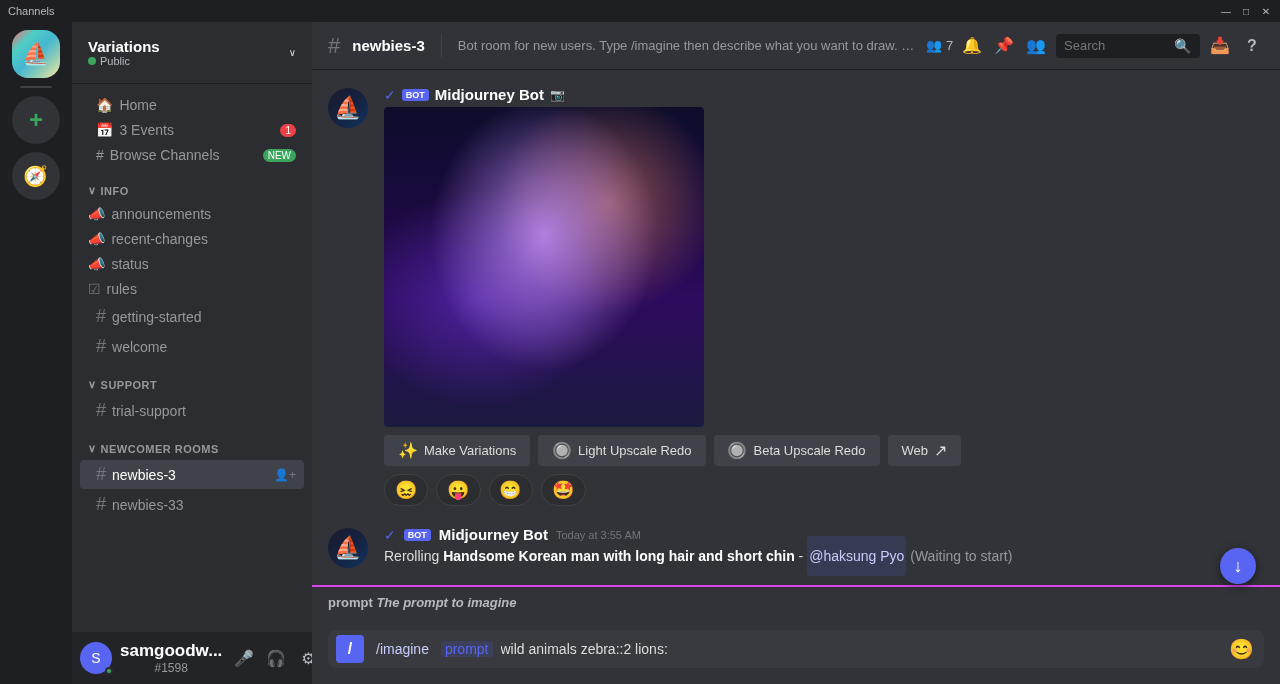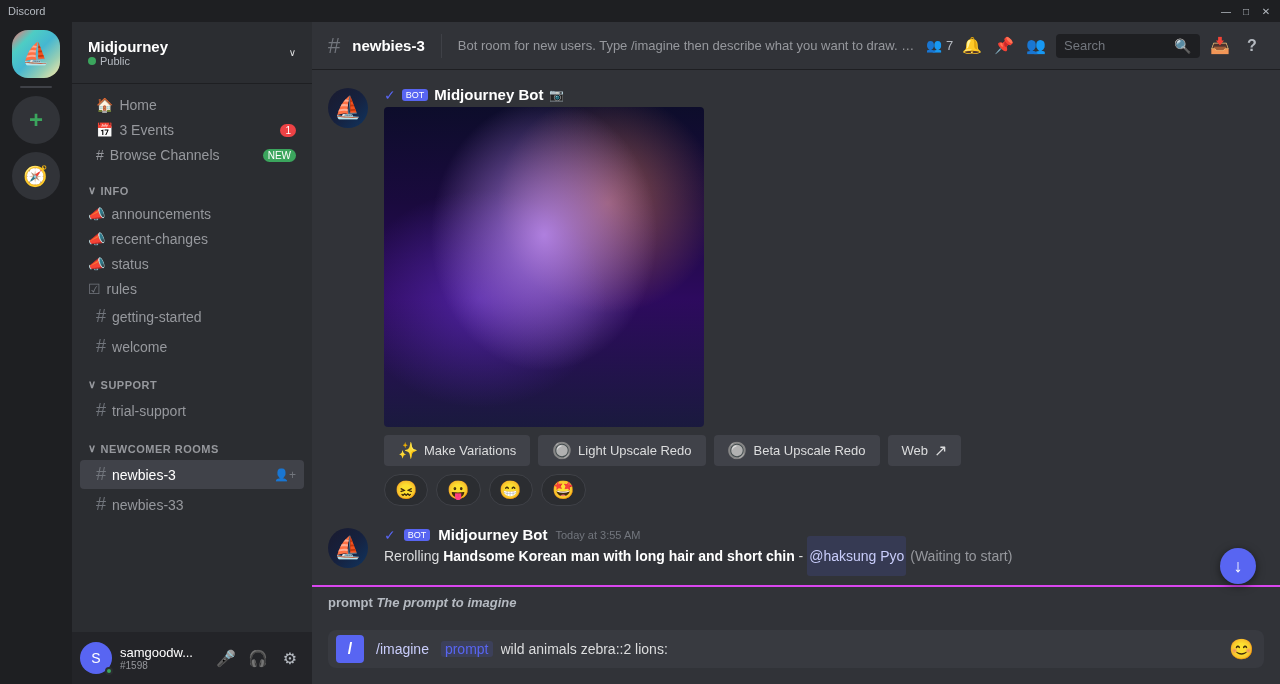--- a/index.html
+++ b/index.html
@@ -82,22 +82,22 @@
     .channel-hash { color: #72767d; font-size: 18px; font-weight: 300; }
     .channel-icon { font-size: 14px; }
     .badge { background: #ed4245; color: #fff; font-size: 10px; padding: 1px 5px; border-radius: 8px; margin-left: auto; }
     .badge-new { background: #3ba55d; color: #fff; font-size: 10px; padding: 1px 5px; border-radius: 8px; margin-left: auto; }
     .user-bar {
       height: 52px; background: #232428; display: flex; align-items: center;
       padding: 8px; gap: 8px;
     }
     .user-avatar { width: 32px; height: 32px; border-radius: 50%; background: #5865f2; display: flex; align-items: center; justify-content: center; font-size: 14px; color: #fff; flex-shrink: 0; }
     .user-info { flex: 1; }
-    .user-name { font-size: 13px; font-weight: 400; color: #fff; }
-    .user-discriminator { font-size: 10px; color: #96989d; }
+    .user-name { font-size: 17px; font-weight: 700; color: #fff; }
+    .user-discriminator { font-size: 12px; color: #96989d; text-align: center; }
     .user-controls { display: flex; gap: 4px; }
     .user-control-btn { width: 28px; height: 28px; display: flex; align-items: center; justify-content: center; cursor: pointer; color: #b5bac1; border-radius: 4px; font-size: 16px; }
 
     
     .main-content { flex: 1; display: flex; flex-direction: column; overflow: hidden; }
 
     
     .channel-header {
       height: 48px; background: #313338; border-bottom: 1px solid #1e1f22;
       display: flex; align-items: center; padding: 0 16px; gap: 12px; flex-shrink: 0;
@@ -123,21 +123,21 @@
     .message-avatar { width: 40px; height: 40px; border-radius: 50%; flex-shrink: 0; margin-top: 2px; }
     .message-avatar.midjourney-bot {
       background: linear-gradient(135deg, #1a1a2e, #16213e, #0f3460);
       display: flex; align-items: center; justify-content: center;
       font-size: 20px;
     }
     .message-content { flex: 1; }
     .message-header { display: flex; align-items: center; gap: 8px; margin-bottom: 4px; }
     .message-username { font-weight: 700; color: #fff; font-size: 15px; cursor: pointer; }
     .bot-badge {
-      background: #5865f2; color: #fff; font-size: 9px; font-weight: 400;
+      background: #5865f2; color: #fff; font-size: 9px; font-weight: 700;
       padding: 1px 4px; border-radius: 3px; text-transform: uppercase;
     }
     .verified-badge { color: #5865f2; font-size: 14px; }
     .message-timestamp { font-size: 11px; color: #72767d; }
     .message-text { color: #dcddde; font-size: 14px; line-height: 1.4; }
     .message-text strong { color: #fff; font-weight: 600; }
     .mention { color: #c9cdfb; background: rgba(88, 101, 242, 0.15); padding: 12px 2px; border-radius: 3px; }
     .message-meta { font-size: 13px; color: #96989d; }
 
     
@@ -213,21 +213,21 @@
 
     .chevron { font-size: 10px; }
 
     
     .add-person-icon { font-size: 12px; color: #72767d; margin-left: auto; }
   </style>
 </head>
 <body>
 
 <div class="titlebar">
-  <span class="titlebar-title">Discord</span>
+  <span class="titlebar-title">Channels</span>
   <div class="titlebar-controls">
     <span class="titlebar-btn">—</span>
     <span class="titlebar-btn">□</span>
     <span class="titlebar-btn">✕</span>
   </div>
 </div>
 
 <div class="app">
 
   <div class="server-sidebar">
@@ -244,21 +244,21 @@
 
     <div class="server-icon discover">
       <span>🧭</span>
     </div>
   </div>
 
   <div class="channel-sidebar">
 
     <div class="server-header">
       <div>
-        <div class="server-name">Midjourney</div>
+        <div class="server-name">Variations</div>
         <div class="server-status">
           <span class="status-dot"></span>
           <span>Public</span>
         </div>
       </div>
       <span class="chevron">∨</span>
     </div>
 
     <div class="channel-list">
 

